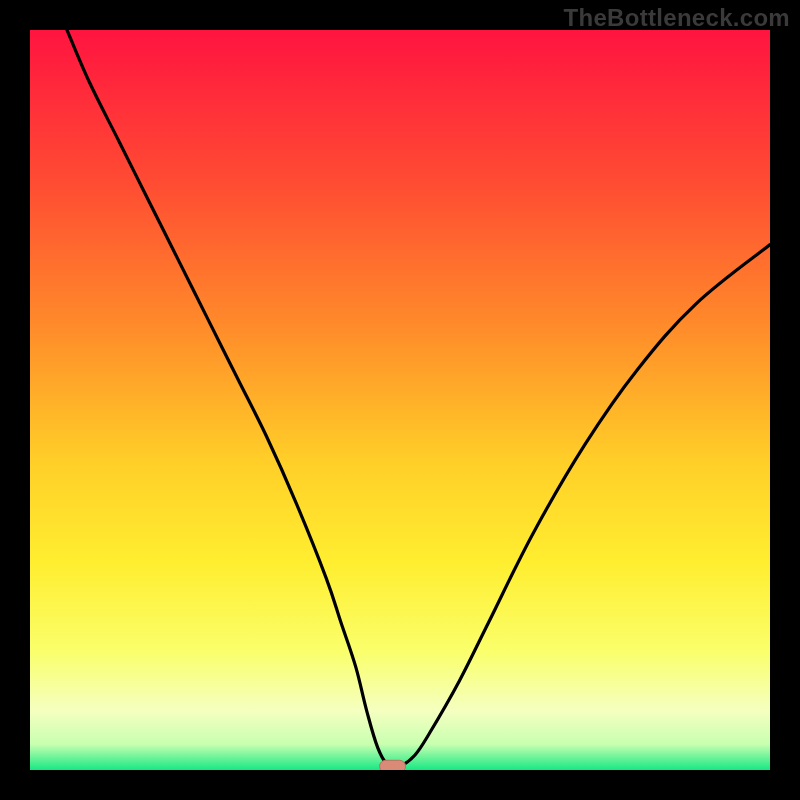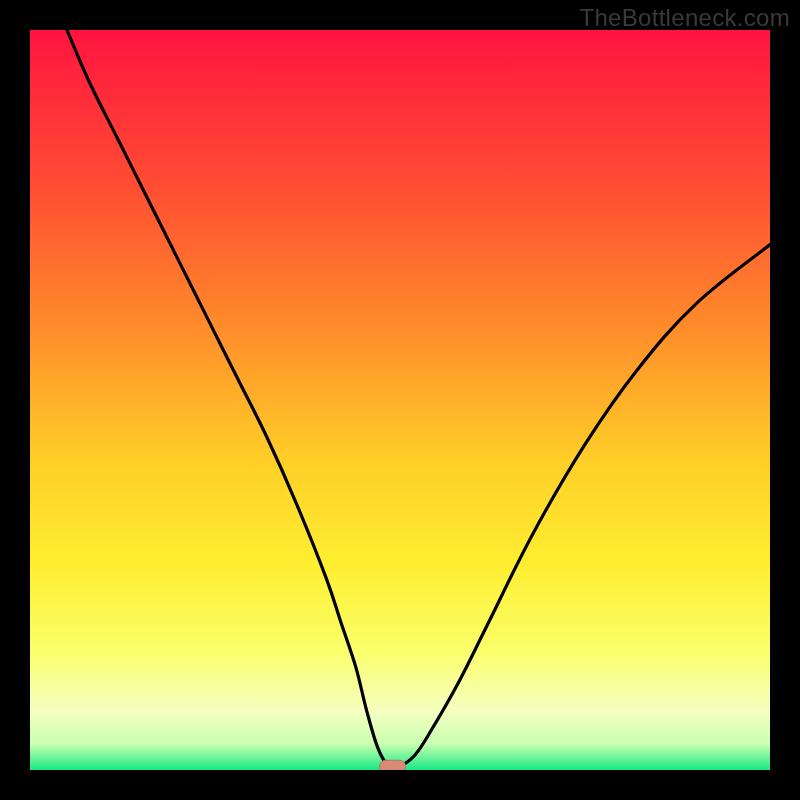--- a/index.html
+++ b/index.html
@@ -15,21 +15,21 @@
     width: 800px;
     height: 800px;
     background: #000;
   }
   .watermark {
     position: absolute;
     top: 4px;
     right: 10px;
     color: #3a3a3a;
     font-size: 24px;
-    font-weight: 400;
+    font-weight: 700;
     letter-spacing: 0.3px;
     z-index: 3;
   }
   .plot {
     position: absolute;
     left: 30px;
     top: 30px;
     width: 740px;
     height: 740px;
     overflow: hidden;

